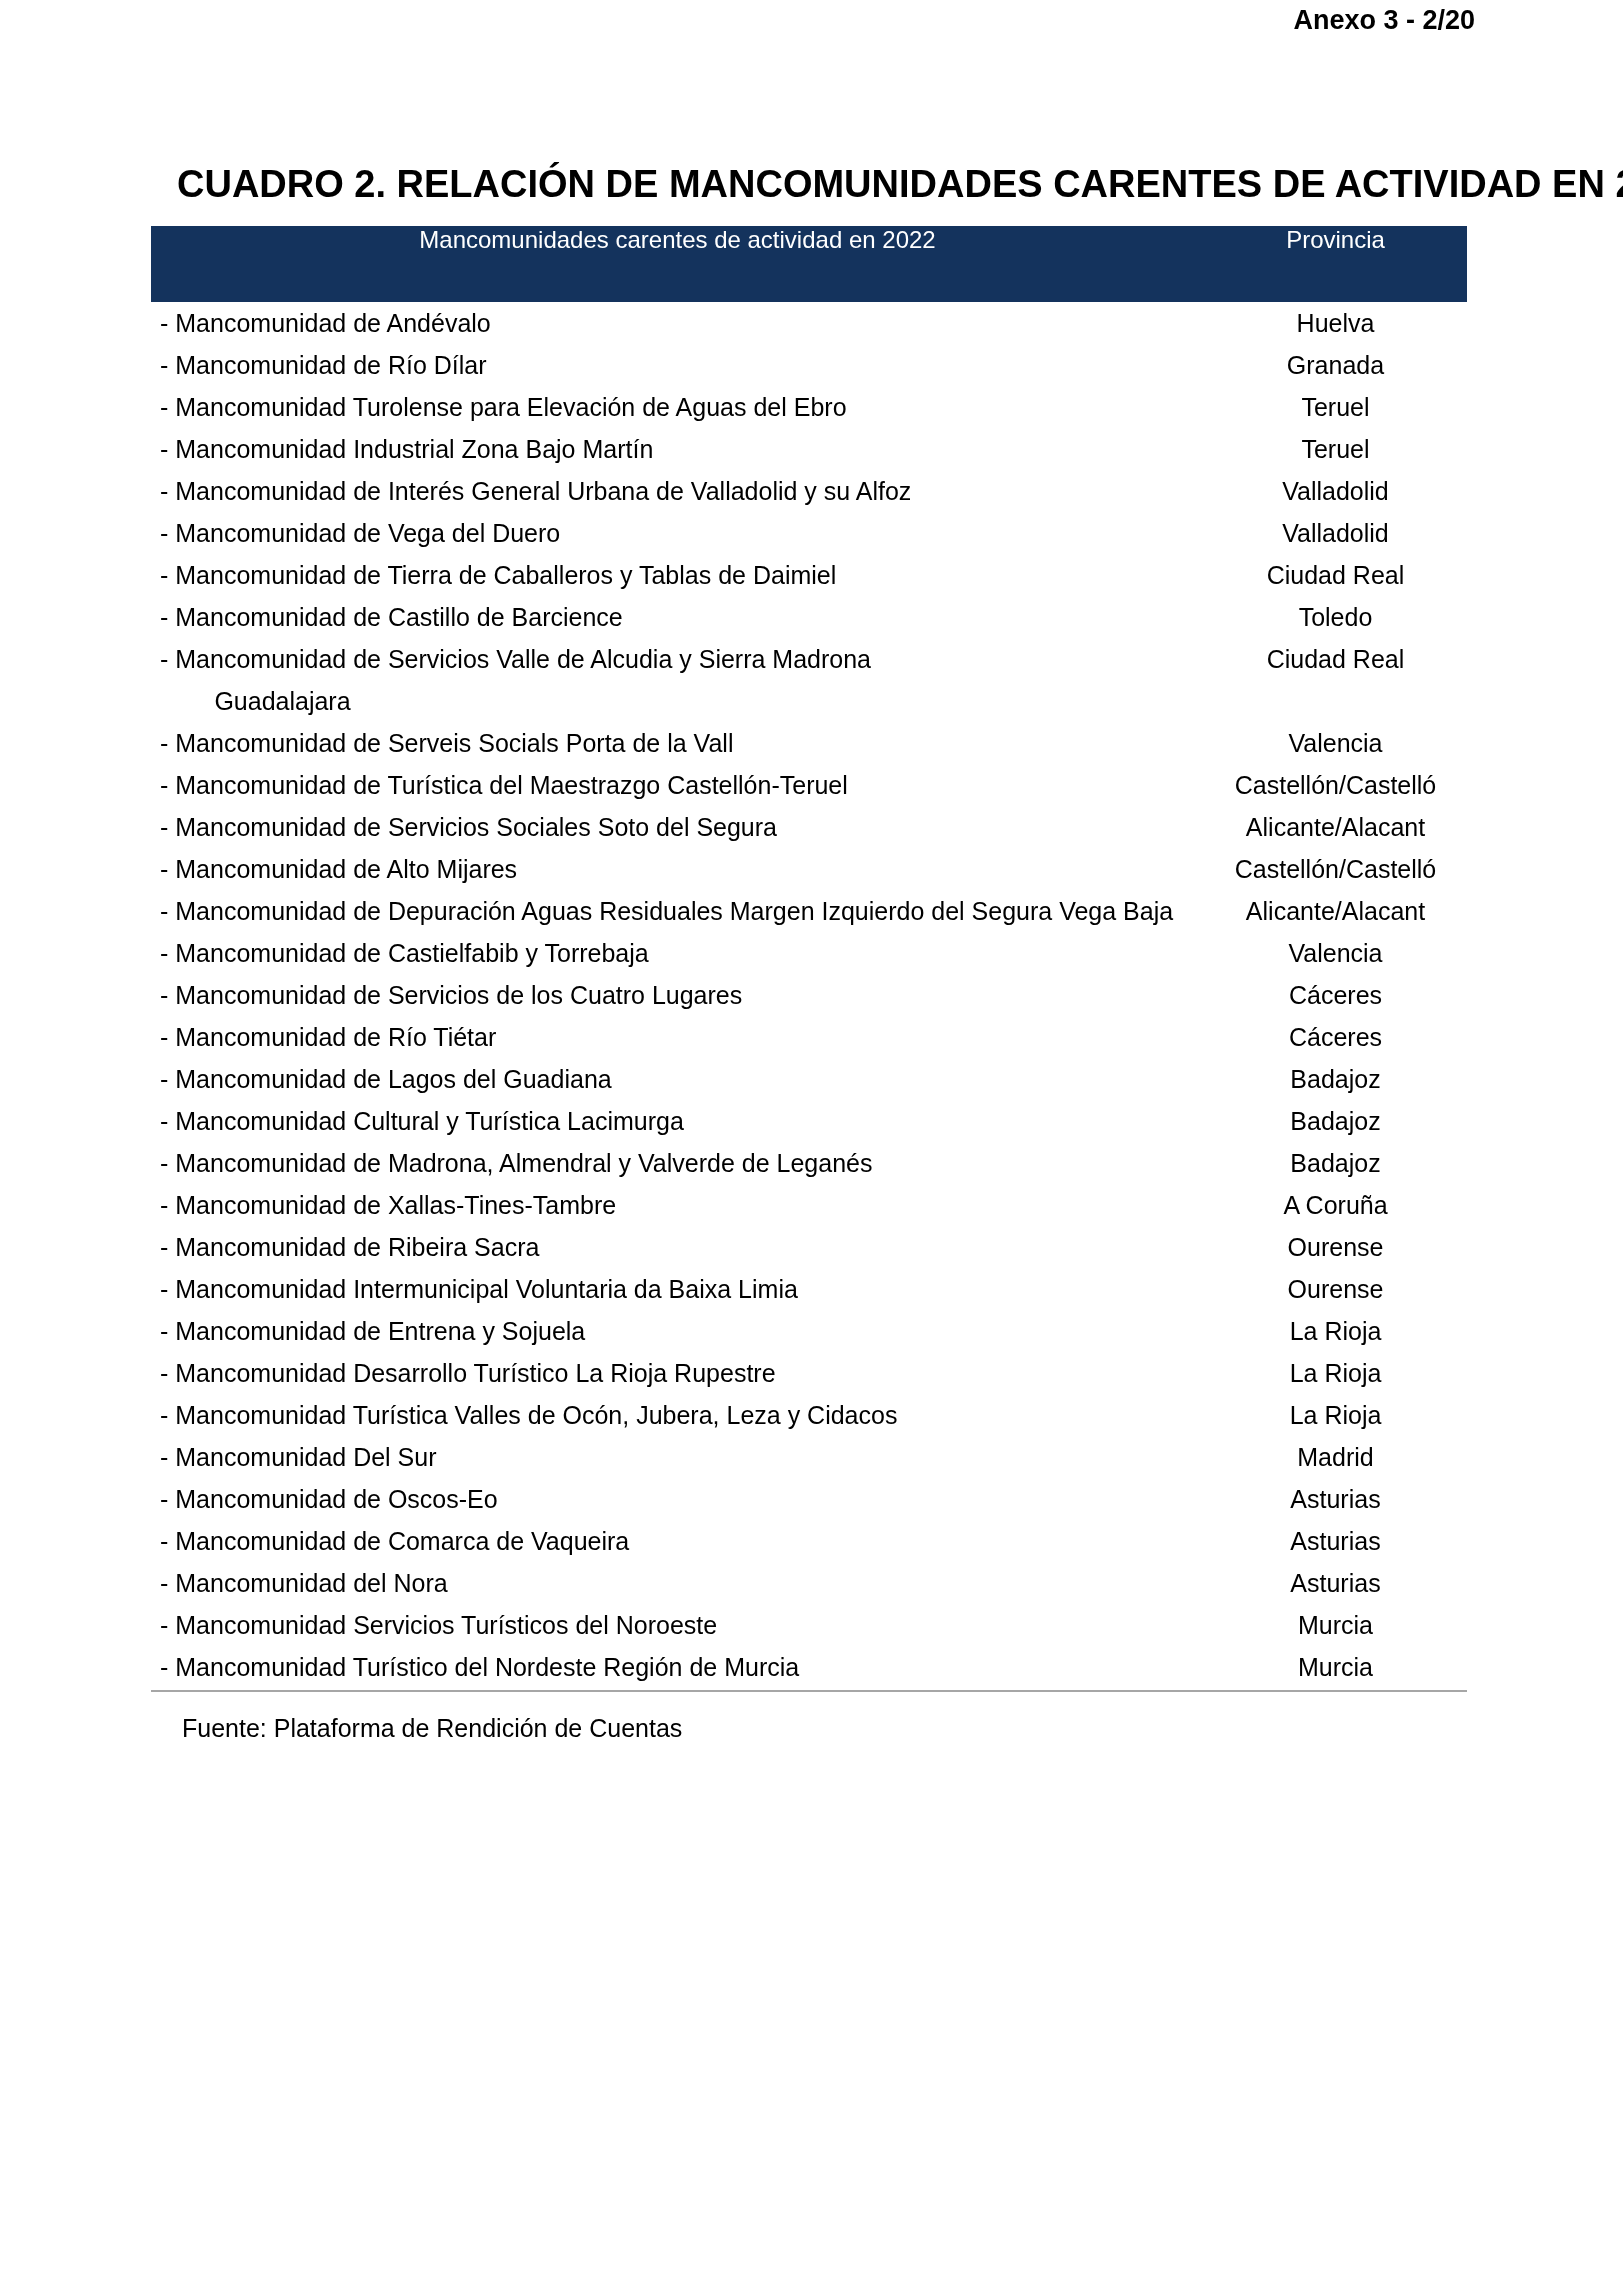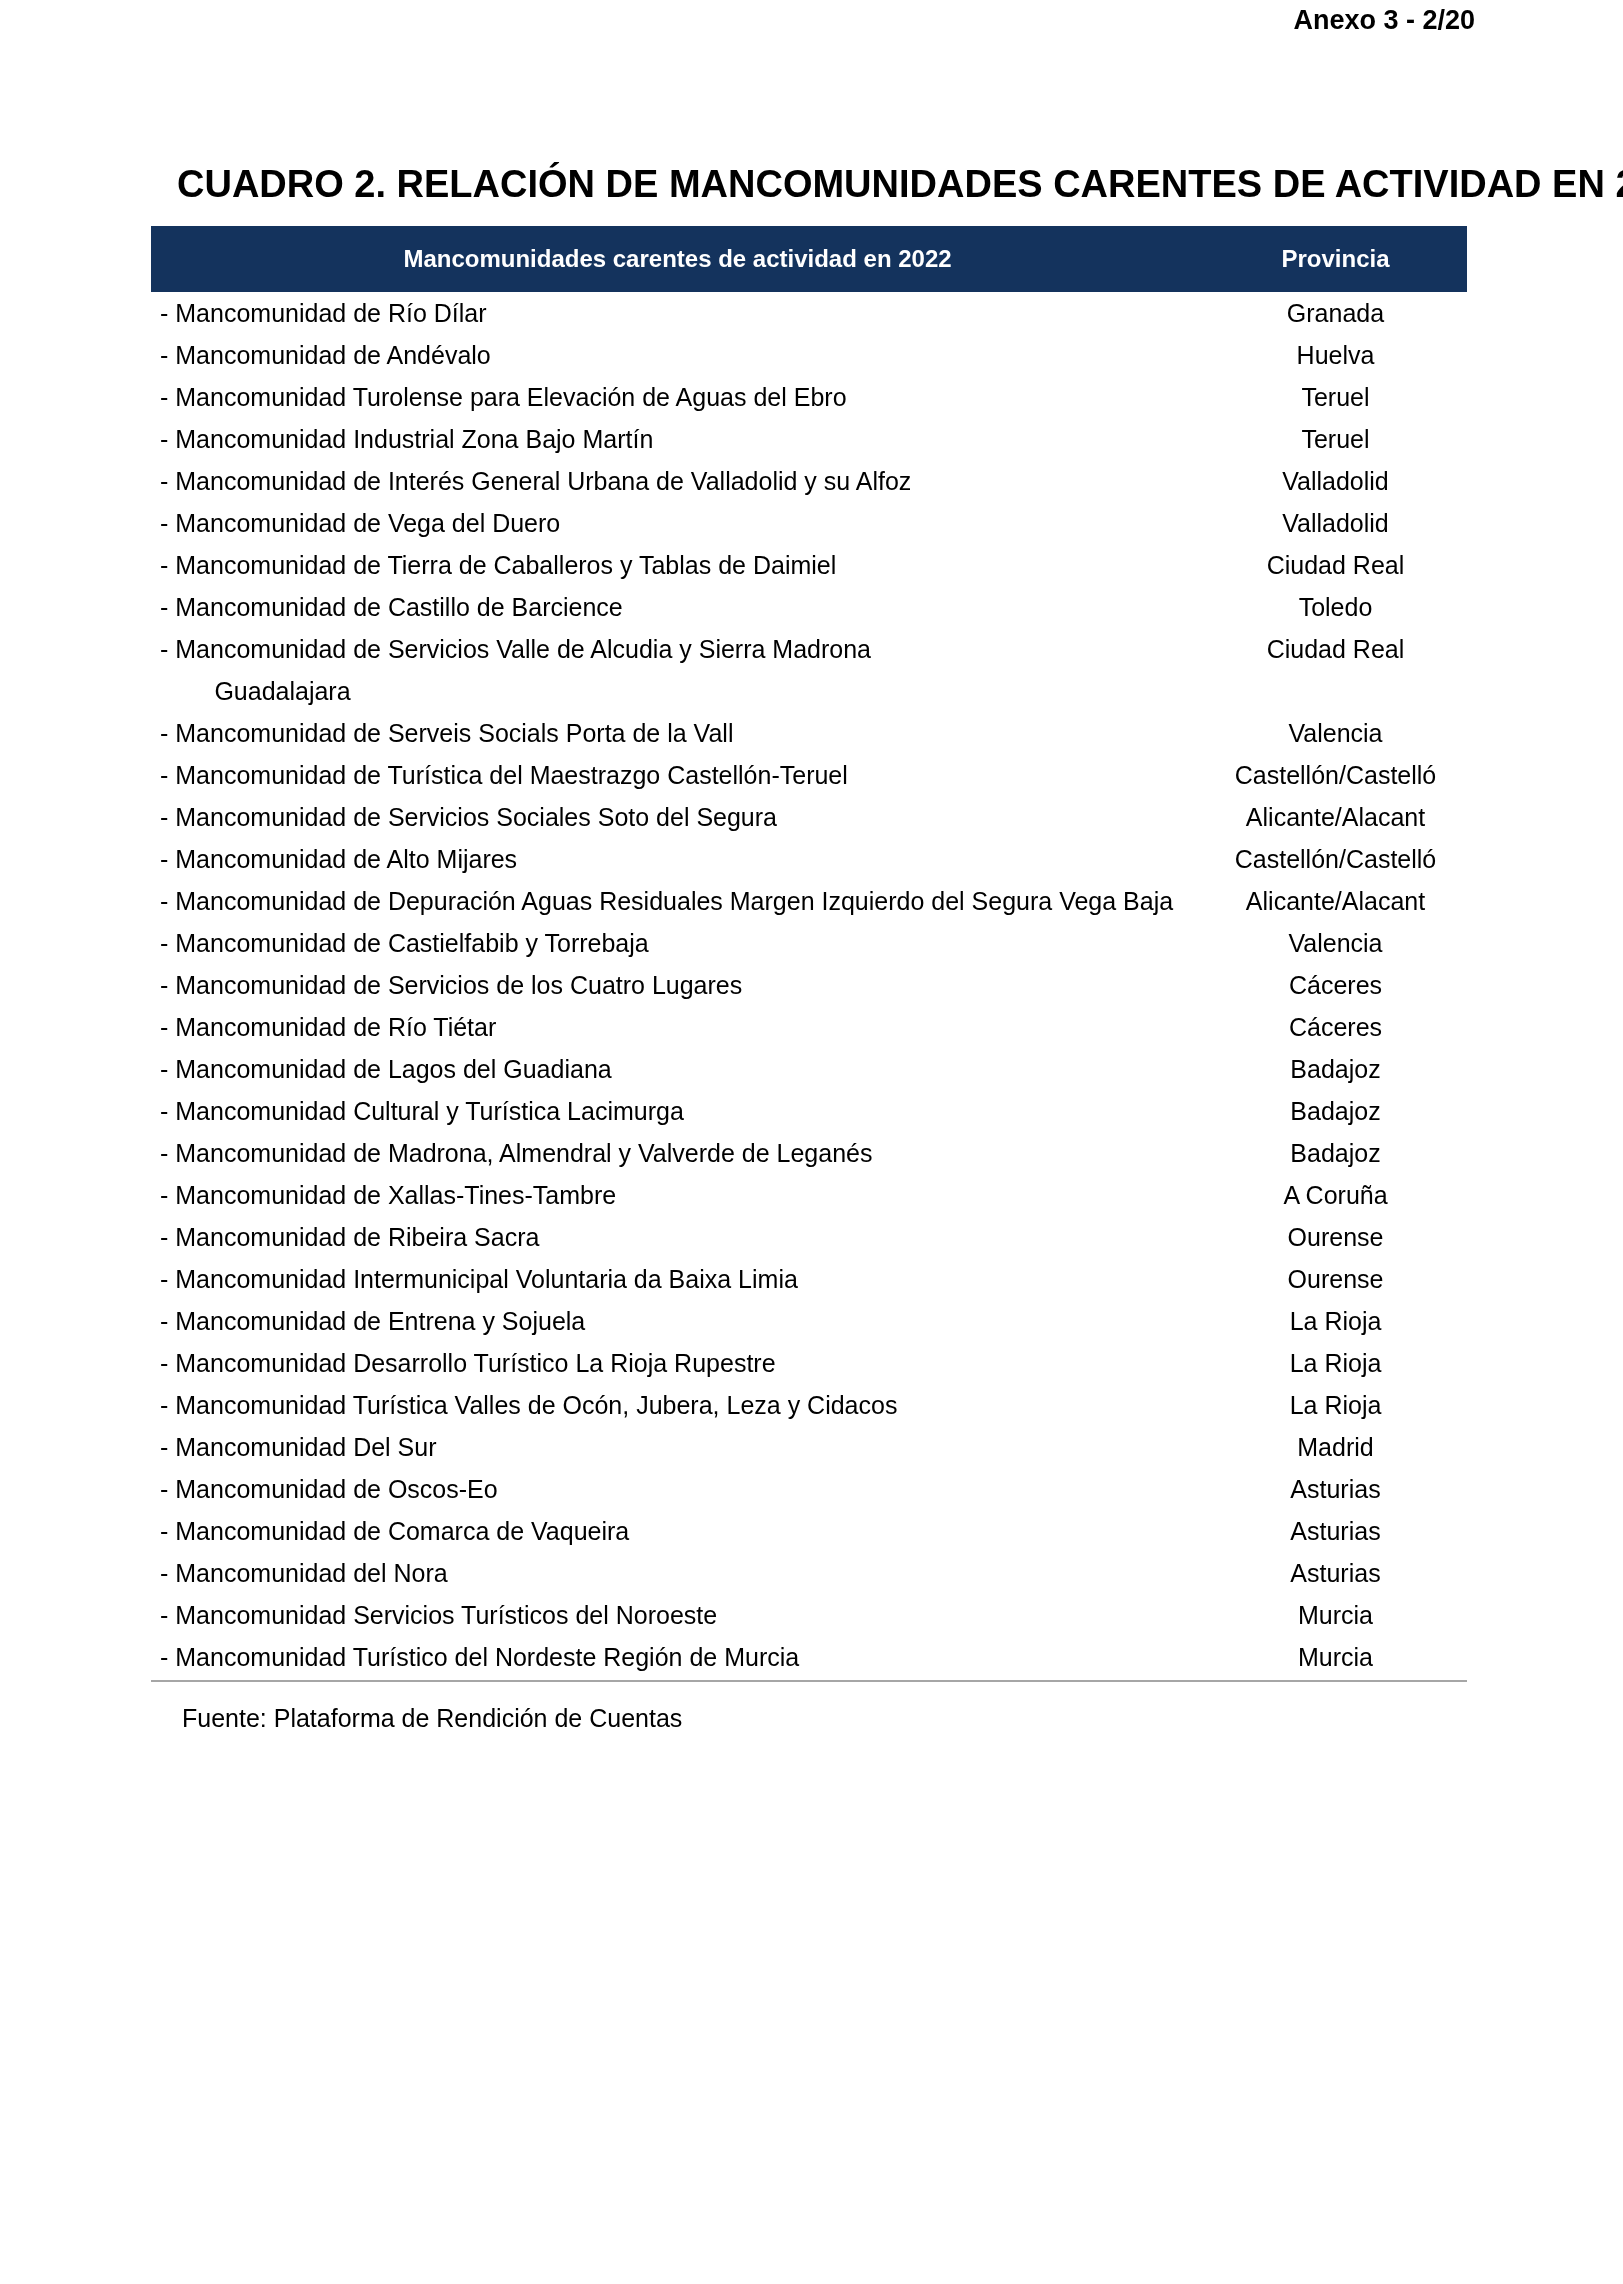--- a/index.html
+++ b/index.html
@@ -29,25 +29,24 @@
     font-size:38px;font-weight:bold;
     white-space:nowrap;
   }
   .table-wrap{
     position:absolute;
     left:151px;top:226px;
     width:1316px;
   }
   .thead{
     display:flex;
-    align-items:center;
-    height:66px;
+    height:76px;
     background:var(--header-bg);
     color:var(--header-text);
-    font-weight:bold;
+    font-weight:normal;
     font-size:24px;
   }
   .col-name{flex:1;min-width:0;}
   .col-prov{width:263px;text-align:center;flex:none;}
   .thead .col-name{text-align:center;}
   .tbody{}
   .row{
     display:flex;
     align-items:center;
     height:42px;
@@ -78,28 +77,28 @@
 
 <div class="table-wrap">
 
   <div class="thead">
     <div class="col-name">Mancomunidades carentes de actividad en 2022</div>
     <div class="col-prov">Provincia</div>
   </div>
 
   <div class="tbody">
       <div class="row">
+        <div class="col-name">- Mancomunidad de Andévalo</div>
+        <div class="col-prov">Huelva</div>
+      </div>
+      <div class="row">
         <div class="col-name">- Mancomunidad de Río Dílar</div>
         <div class="col-prov">Granada</div>
       </div>
       <div class="row">
-        <div class="col-name">- Mancomunidad de Andévalo</div>
-        <div class="col-prov">Huelva</div>
-      </div>
-      <div class="row">
         <div class="col-name">- Mancomunidad Turolense para Elevación de Aguas del Ebro</div>
         <div class="col-prov">Teruel</div>
       </div>
       <div class="row">
         <div class="col-name">- Mancomunidad Industrial Zona Bajo Martín</div>
         <div class="col-prov">Teruel</div>
       </div>
       <div class="row">
         <div class="col-name">- Mancomunidad de Interés General Urbana de Valladolid y su Alfoz</div>
         <div class="col-prov">Valladolid</div>

